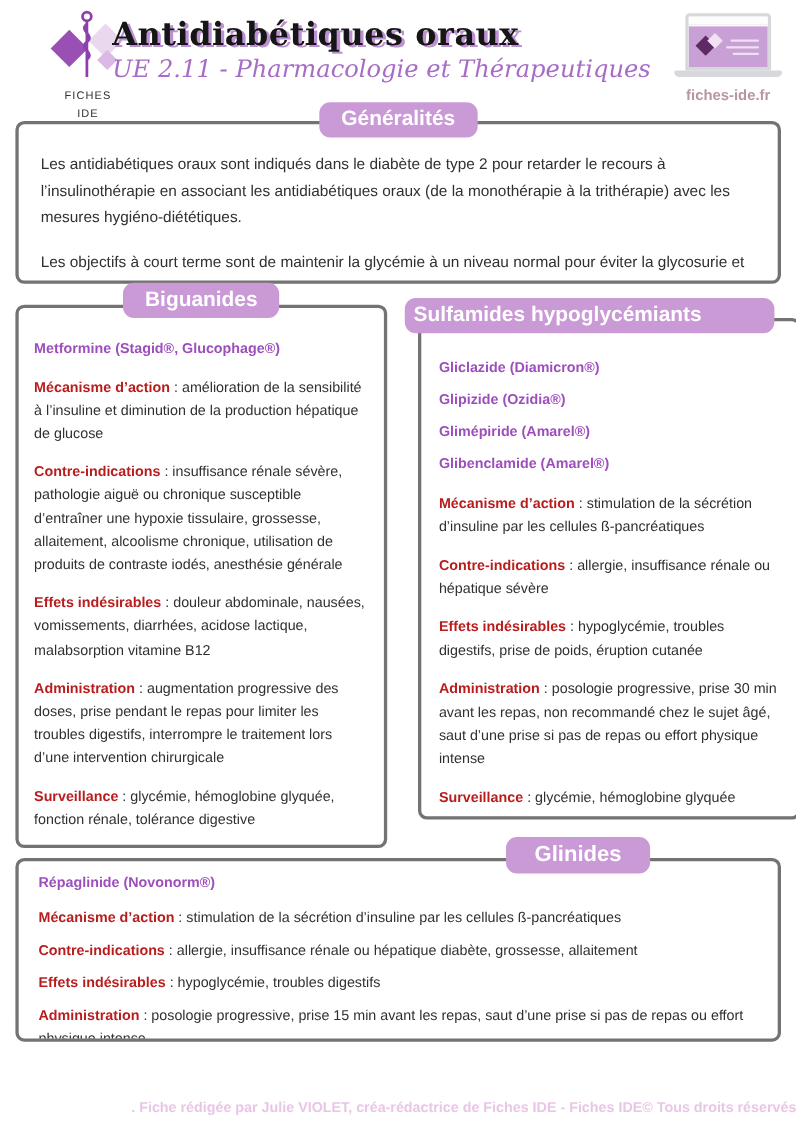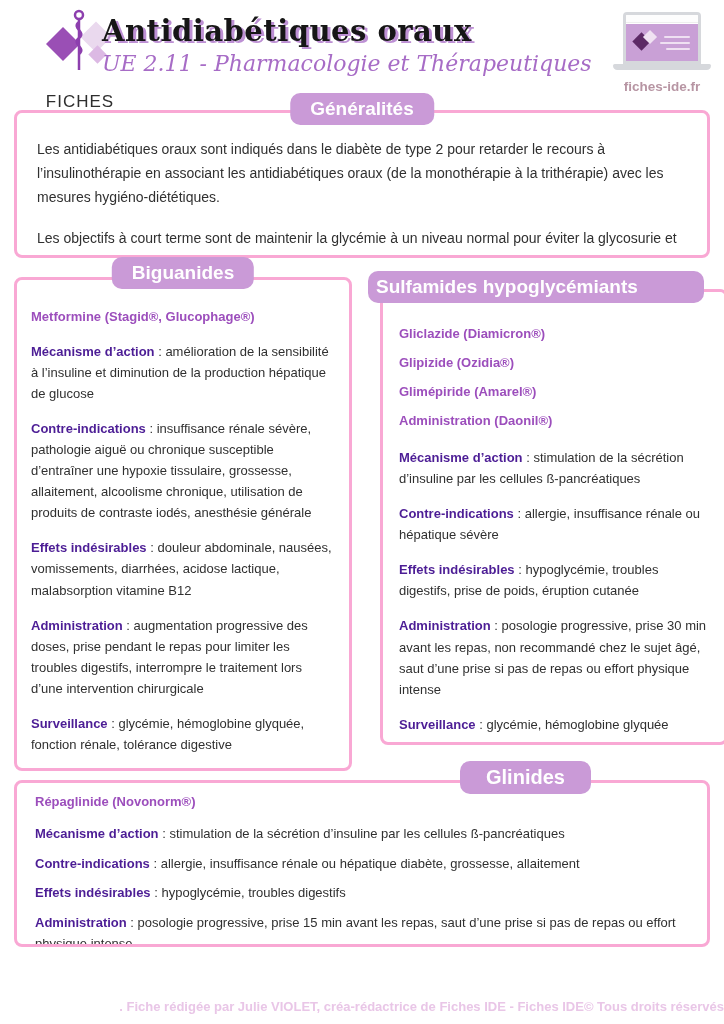--- a/index.html
+++ b/index.html
@@ -8,21 +8,21 @@
     position: relative;
     width: 724px; height: 1024px;
     background: #ffffff;
     font-family: "Liberation Sans", sans-serif;
     color: #303030;
     overflow: hidden;
   }
 
   
   .logo { position: absolute; left: 34px; top: 8px; width: 92px; text-align: center; }
-  .logo-text { font-size: 17px; letter-spacing: 1px; color: #2e2e2e; line-height: 1.1; margin-top: 17px; }
+  .logo-text { font-size: 10px; letter-spacing: 1px; color: #2e2e2e; line-height: 1.1; margin-top: 5px; }
 
   .title-wrap { position: absolute; left: 50%; top: 16px; transform: translateX(-50%); width: 520px; text-align: left; }
   .page-title {
     font-family: "DejaVu Serif", serif;
     font-weight: bold; font-size: 29px; color: #161616;
     text-shadow: 3px 2px 0 #bd90d4;
     letter-spacing: .5px; line-height: 1.1;
   }
   .page-subtitle {
     font-family: "DejaVu Serif", serif;
@@ -40,21 +40,21 @@
   .laptop-content { position: absolute; left: 0; right: 0; top: 9px; bottom: 0; background: #c9a0d6; }
   .lap-diamond { position: absolute; left: 9px; top: 11px; width: 13px; height: 13px; background: #5d2a66; transform: rotate(45deg); }
   .lap-diamond2 { position: absolute; left: 19px; top: 8px; width: 10px; height: 10px; background: #f0e2f2; transform: rotate(45deg); }
   .lap-line { position: absolute; right: 8px; height: 2px; background: #efe0f2; border-radius: 1px; }
   .laptop-base { width: 98px; height: 6px; margin: 0 auto; background: #d6d8dc; border-radius: 2px 2px 5px 5px; }
   .website { margin-top: 9px; font-weight: bold; font-size: 13.5px; color: #b795a3; }
 
   
   .box {
     position: absolute;
-    border: 3px solid #f9a8d4; border-radius: 8px;
+    border: 3px solid #737373; border-radius: 8px;
     background: #ffffff; overflow: hidden;
   }
   .badge {
     position: absolute; z-index: 2;
     background: #ca9ad7; color: #ffffff;
     font-weight: bold; font-size: 19px;
     padding: 5px 20px; border-radius: 10px;
     white-space: nowrap;
   }
 
@@ -68,21 +68,21 @@
   #sulfamides-badge { top: 271px; left: 368px; width: 336px; padding: 5px 8px; }
   #sulfamides-box { left: 380px; top: 289px; width: 348px; height: 456px; padding: 30px 16px 16px; font-size: 13px; line-height: 1.62; }
 
   #glinides-badge { top: 761px; left: 460px; padding: 5px 26px; font-size: 20px; }
   #glinides-box { left: 14px; top: 780px; width: 696px; height: 167px; padding: 9px 18px 0; font-size: 13px; line-height: 1.6; }
 
   .drug-name { color: #9c4ebc; font-weight: bold; margin-bottom: 14px; }
   .drug-list .drug-name { margin-bottom: 5px; line-height: 1.85; }
   .drug-list { margin-bottom: 14px; }
   .field { margin-bottom: 14px; }
-  .field b { color: #4c1d95; }
+  .field b { color: #b91c1c; }
   #glinides-box .field { margin-bottom: 9px; }
   #glinides-box .drug-name { margin-bottom: 11px; }
 
   
   .footer {
     position: absolute; top: 999px; left: 0; width: 100%;
     text-align: right; font-size: 13px; color: #e9c6e7; font-weight: bold;
   }
 </style>
 </head>
@@ -138,21 +138,21 @@
     <p class="field"><b>Administration</b><span> : </span><span>augmentation progressive des doses, prise pendant le repas pour limiter les troubles digestifs, interrompre le traitement lors d’une intervention chirurgicale</span></p>
     <p class="field"><b>Surveillance</b><span> : </span><span>glycémie, hémoglobine glyquée, fonction rénale, tolérance digestive</span></p>
   </div>
 
   <div class="badge" id="sulfamides-badge">Sulfamides hypoglycémiants</div>
   <div class="box" id="sulfamides-box">
     <div class="drug-list">
       <div class="drug-name">Gliclazide (Diamicron®)</div>
       <div class="drug-name">Glipizide (Ozidia®)</div>
       <div class="drug-name">Glimépiride (Amarel®)</div>
-      <div class="drug-name">Administration (Daonil®)</div>
+      <div class="drug-name">Glibenclamide (Amarel®)</div>
     </div>
     <p class="field"><b>Mécanisme d’action</b><span> : </span><span>stimulation de la sécrétion d’insuline par les cellules ß-pancréatiques</span></p>
     <p class="field"><b>Contre-indications</b><span> : </span><span>allergie, insuffisance rénale ou hépatique sévère</span></p>
     <p class="field"><b>Effets indésirables</b><span> : </span><span>hypoglycémie, troubles digestifs, prise de poids, éruption cutanée</span></p>
     <p class="field"><b>Administration</b><span> : </span><span>posologie progressive, prise 30 min avant les repas, non recommandé chez le sujet âgé, saut d’une prise si pas de repas ou effort physique intense</span></p>
     <p class="field"><b>Surveillance</b><span> : </span><span>glycémie, hémoglobine glyquée</span></p>
   </div>
 
   <div class="badge" id="glinides-badge">Glinides</div>
   <div class="box" id="glinides-box">

